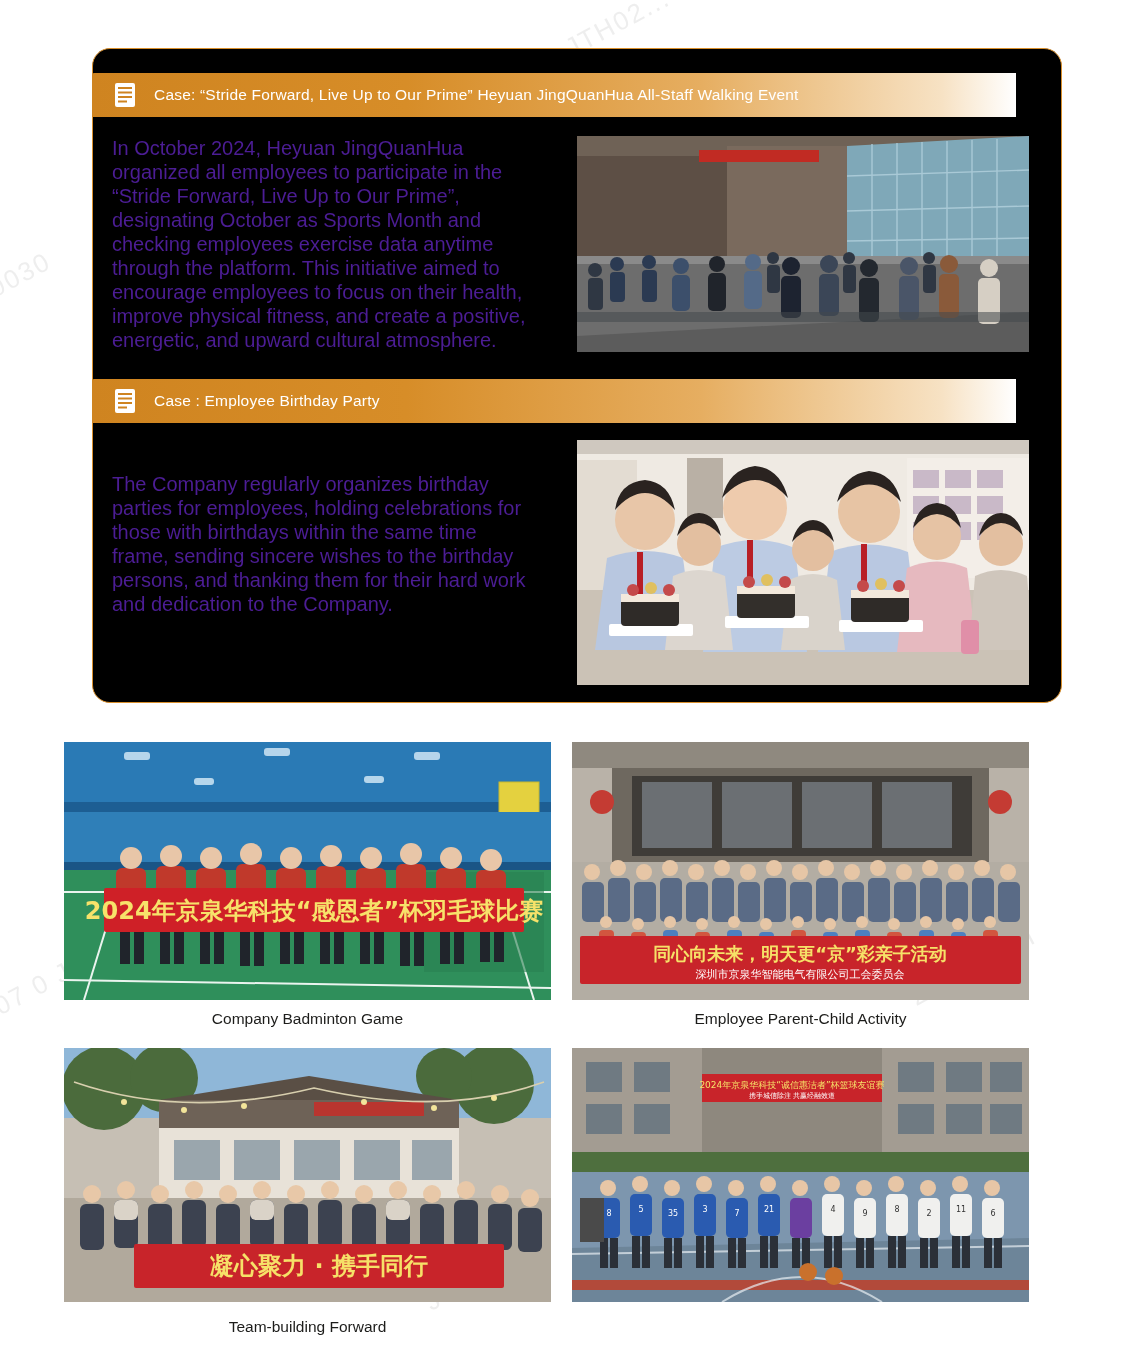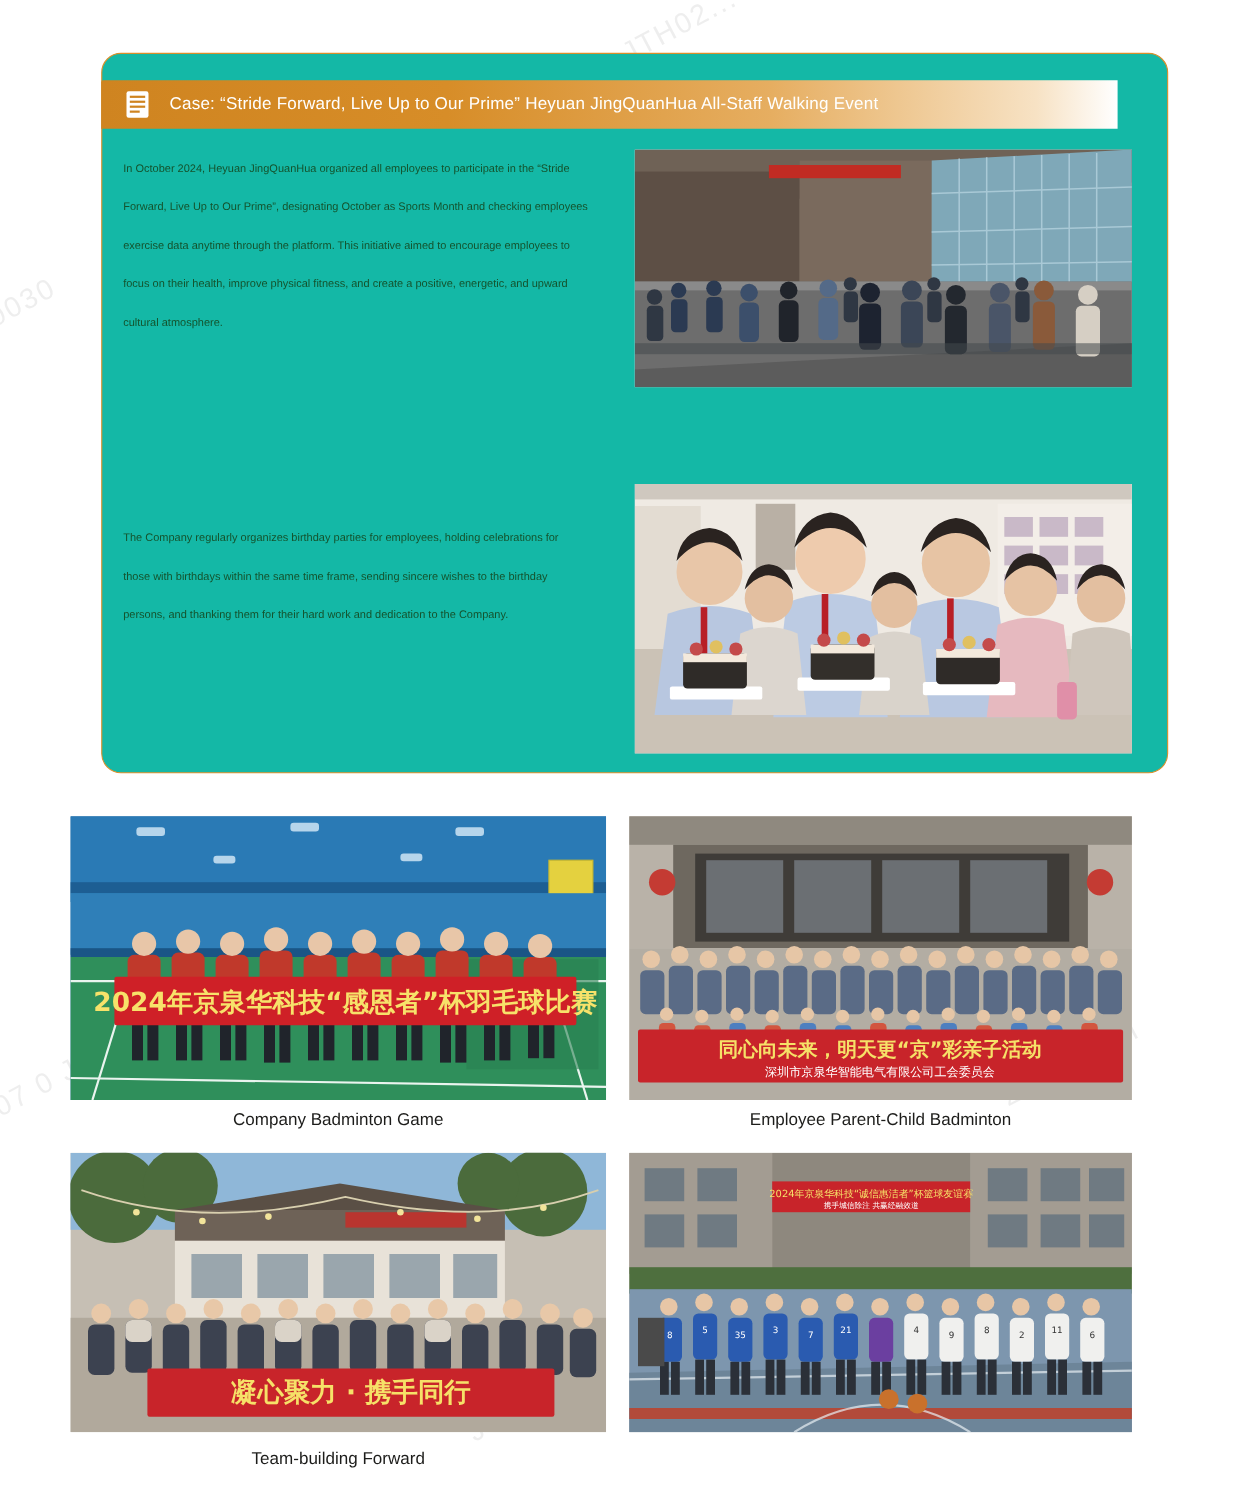--- a/index.html
+++ b/index.html
@@ -38,21 +38,21 @@
   
   .case-card {
     position: absolute;
     left: 92px;
     top: 48px;
     width: 970px;
     height: 655px;
     border: 1.5px solid #d98f2b;
     border-radius: 18px;
     box-sizing: border-box;
-    background: #14b8a6;
+    background: #000000;
   }
 
   .case-header {
     position: absolute;
     left: -1px;
     width: 924px;
     height: 44px;
     display: flex;
     align-items: center;
     background: linear-gradient(to right, #cf8420 0%, #d78d28 34%, #e6ae61 66%, #f7e2c4 92%, #ffffff 100%);
@@ -73,23 +73,23 @@
   }
   .hdr-title {
     font-size: 15.5px;
     color: #ffffff;
     letter-spacing: 0.2px;
     white-space: nowrap;
   }
 
   .body-text {
     position: absolute;
-    font-size: 10px;
-    line-height: 35px;
-    color: #14532d;
+    font-size: 20px;
+    line-height: 24px;
+    color: #4c1d95;
   }
   .text-1 { left: 112px; top: 136px; width: 430px; }
   .text-2 { left: 112px; top: 472px; width: 420px; }
 
   .photo {
     position: absolute;
     background: #cfcfcf;
     overflow: hidden;
   }
   .photo svg { display: block; }
@@ -134,20 +134,32 @@
         <rect x="1" y="1" width="20" height="24" rx="2" fill="#ffffff"></rect>
         <rect x="4" y="5" width="14" height="2" fill="#cf8420"></rect>
         <rect x="4" y="9.5" width="14" height="2" fill="#cf8420"></rect>
         <rect x="4" y="14" width="14" height="2" fill="#cf8420"></rect>
         <rect x="4" y="18.5" width="9" height="2" fill="#cf8420"></rect>
       </svg>
     </span>
     <span class="hdr-title">Case: “Stride Forward, Live Up to Our Prime” Heyuan JingQuanHua All-Staff Walking Event</span>
   </div>
 
+  <div class="case-header second">
+    <span class="hdr-icon">
+      <svg width="22" height="26" viewBox="0 0 22 26">
+        <rect x="1" y="1" width="20" height="24" rx="2" fill="#ffffff"></rect>
+        <rect x="4" y="5" width="14" height="2" fill="#cf8420"></rect>
+        <rect x="4" y="9.5" width="14" height="2" fill="#cf8420"></rect>
+        <rect x="4" y="14" width="14" height="2" fill="#cf8420"></rect>
+        <rect x="4" y="18.5" width="9" height="2" fill="#cf8420"></rect>
+      </svg>
+    </span>
+    <span class="hdr-title">Case : Employee Birthday Party</span>
+  </div>
 </div>
 
 <div class="body-text text-1">In October 2024, Heyuan JingQuanHua organized all employees to participate in the “Stride Forward, Live Up to Our Prime”, designating October as Sports Month and checking employees exercise data anytime through the platform. This initiative aimed to encourage employees to focus on their health, improve physical fitness, and create a positive, energetic, and upward cultural atmosphere.</div>
 <div class="body-text text-2">The Company regularly organizes birthday parties for employees, holding celebrations for those with birthdays within the same time frame, sending sincere wishes to the birthday persons, and thanking them for their hard work and dedication to the Company.</div>
 
 <div class="photo ph-walk">
   <svg width="452" height="216" viewBox="0 0 452 216">
     <rect width="452" height="216" fill="#9aa0a6"></rect>
 
     <rect x="0" y="0" width="452" height="120" fill="#8d7f73"></rect>
@@ -490,21 +502,21 @@
           <rect x="347" y="188" width="15" height="26" rx="4"></rect>
         <rect x="379" y="190" width="15" height="26" rx="4"></rect>
       </g>
     </g>
 
     <rect x="8" y="194" width="441" height="48" rx="2" fill="#c8242a"></rect>
     <text x="228" y="218" font-family="'DejaVu Sans',sans-serif" font-size="18" fill="#f6e168" text-anchor="middle" font-weight="bold">同心向未来，明天更“京”彩亲子活动</text>
     <text x="228" y="236" font-family="'DejaVu Sans',sans-serif" font-size="11" fill="#ffffff" text-anchor="middle">深圳市京泉华智能电气有限公司工会委员会</text>
   </svg>
 </div>
-<div class="gal-caption g2c">Employee Parent-Child Badminton</div>
+<div class="gal-caption g2c">Employee Parent-Child Activity</div>
 
 <div class="gallery-item g3">
   <svg width="487" height="254" viewBox="0 0 487 254">
     <rect width="487" height="254" fill="#c6bfb4"></rect>
 
     <rect x="0" y="0" width="487" height="70" fill="#8fb7d8"></rect>
 
     <g fill="#4b6b3c">
       <circle cx="40" cy="40" r="42"></circle>
         <circle cx="100" cy="30" r="34"></circle>

